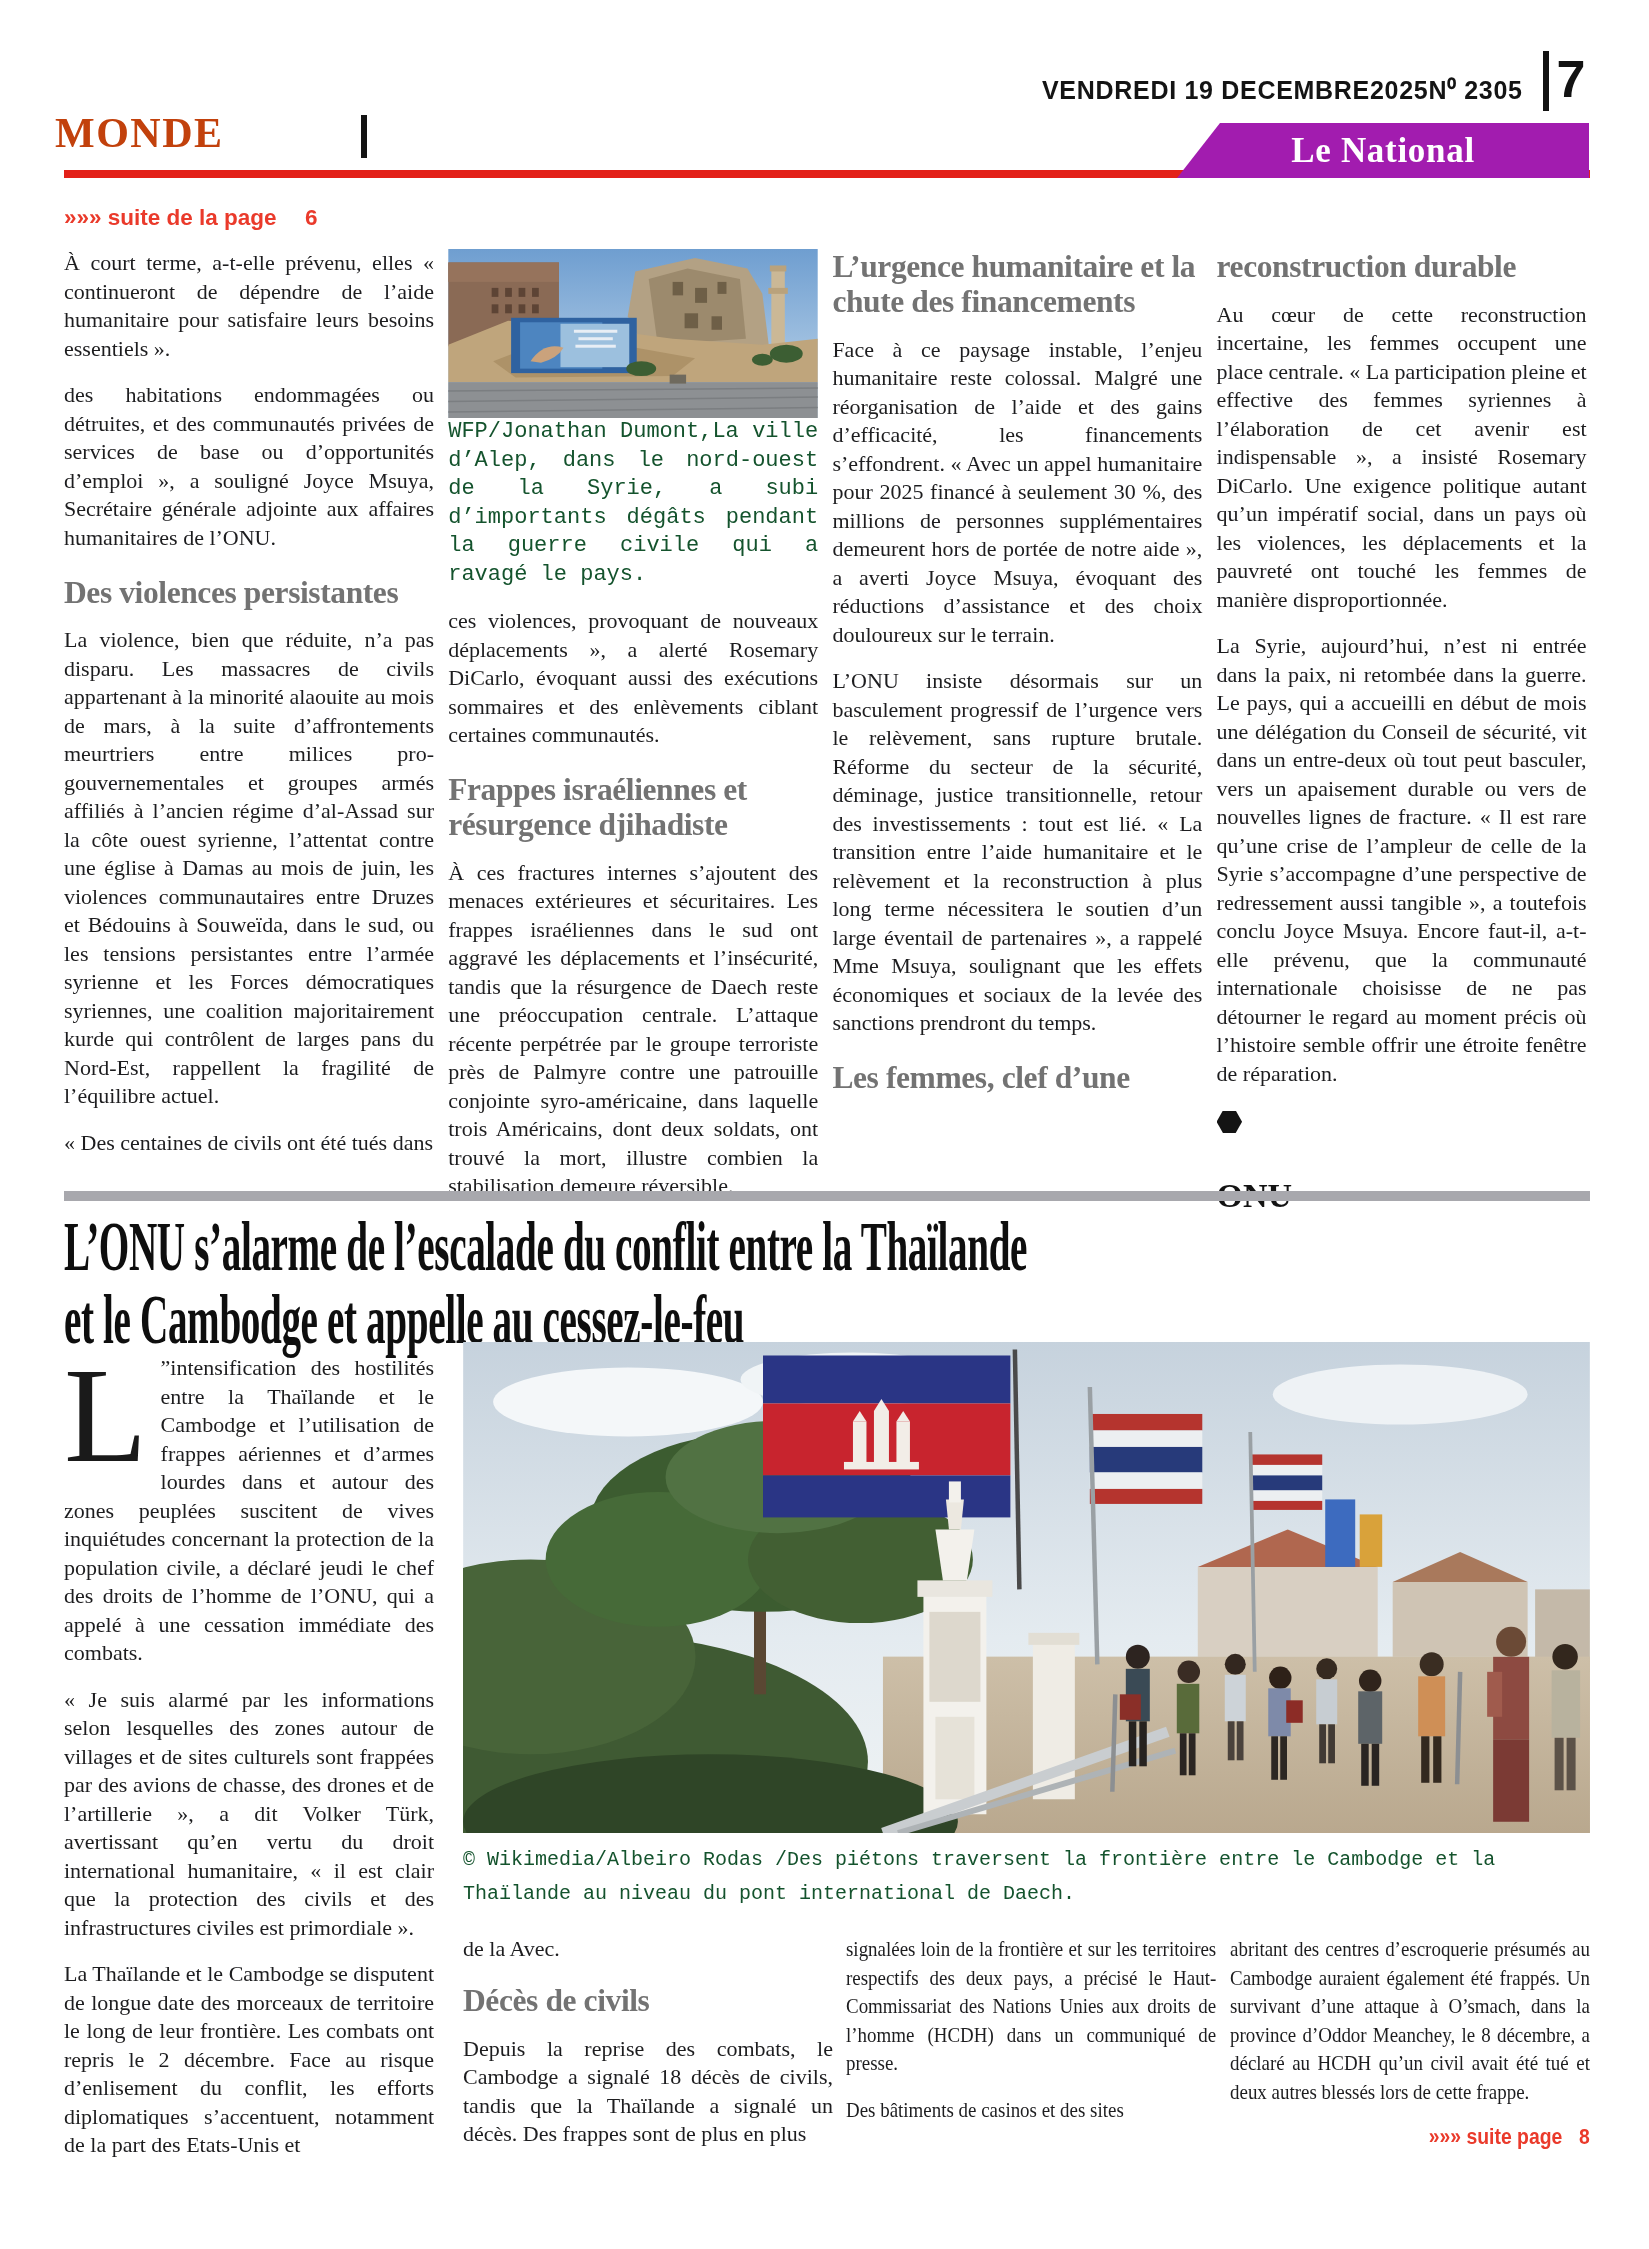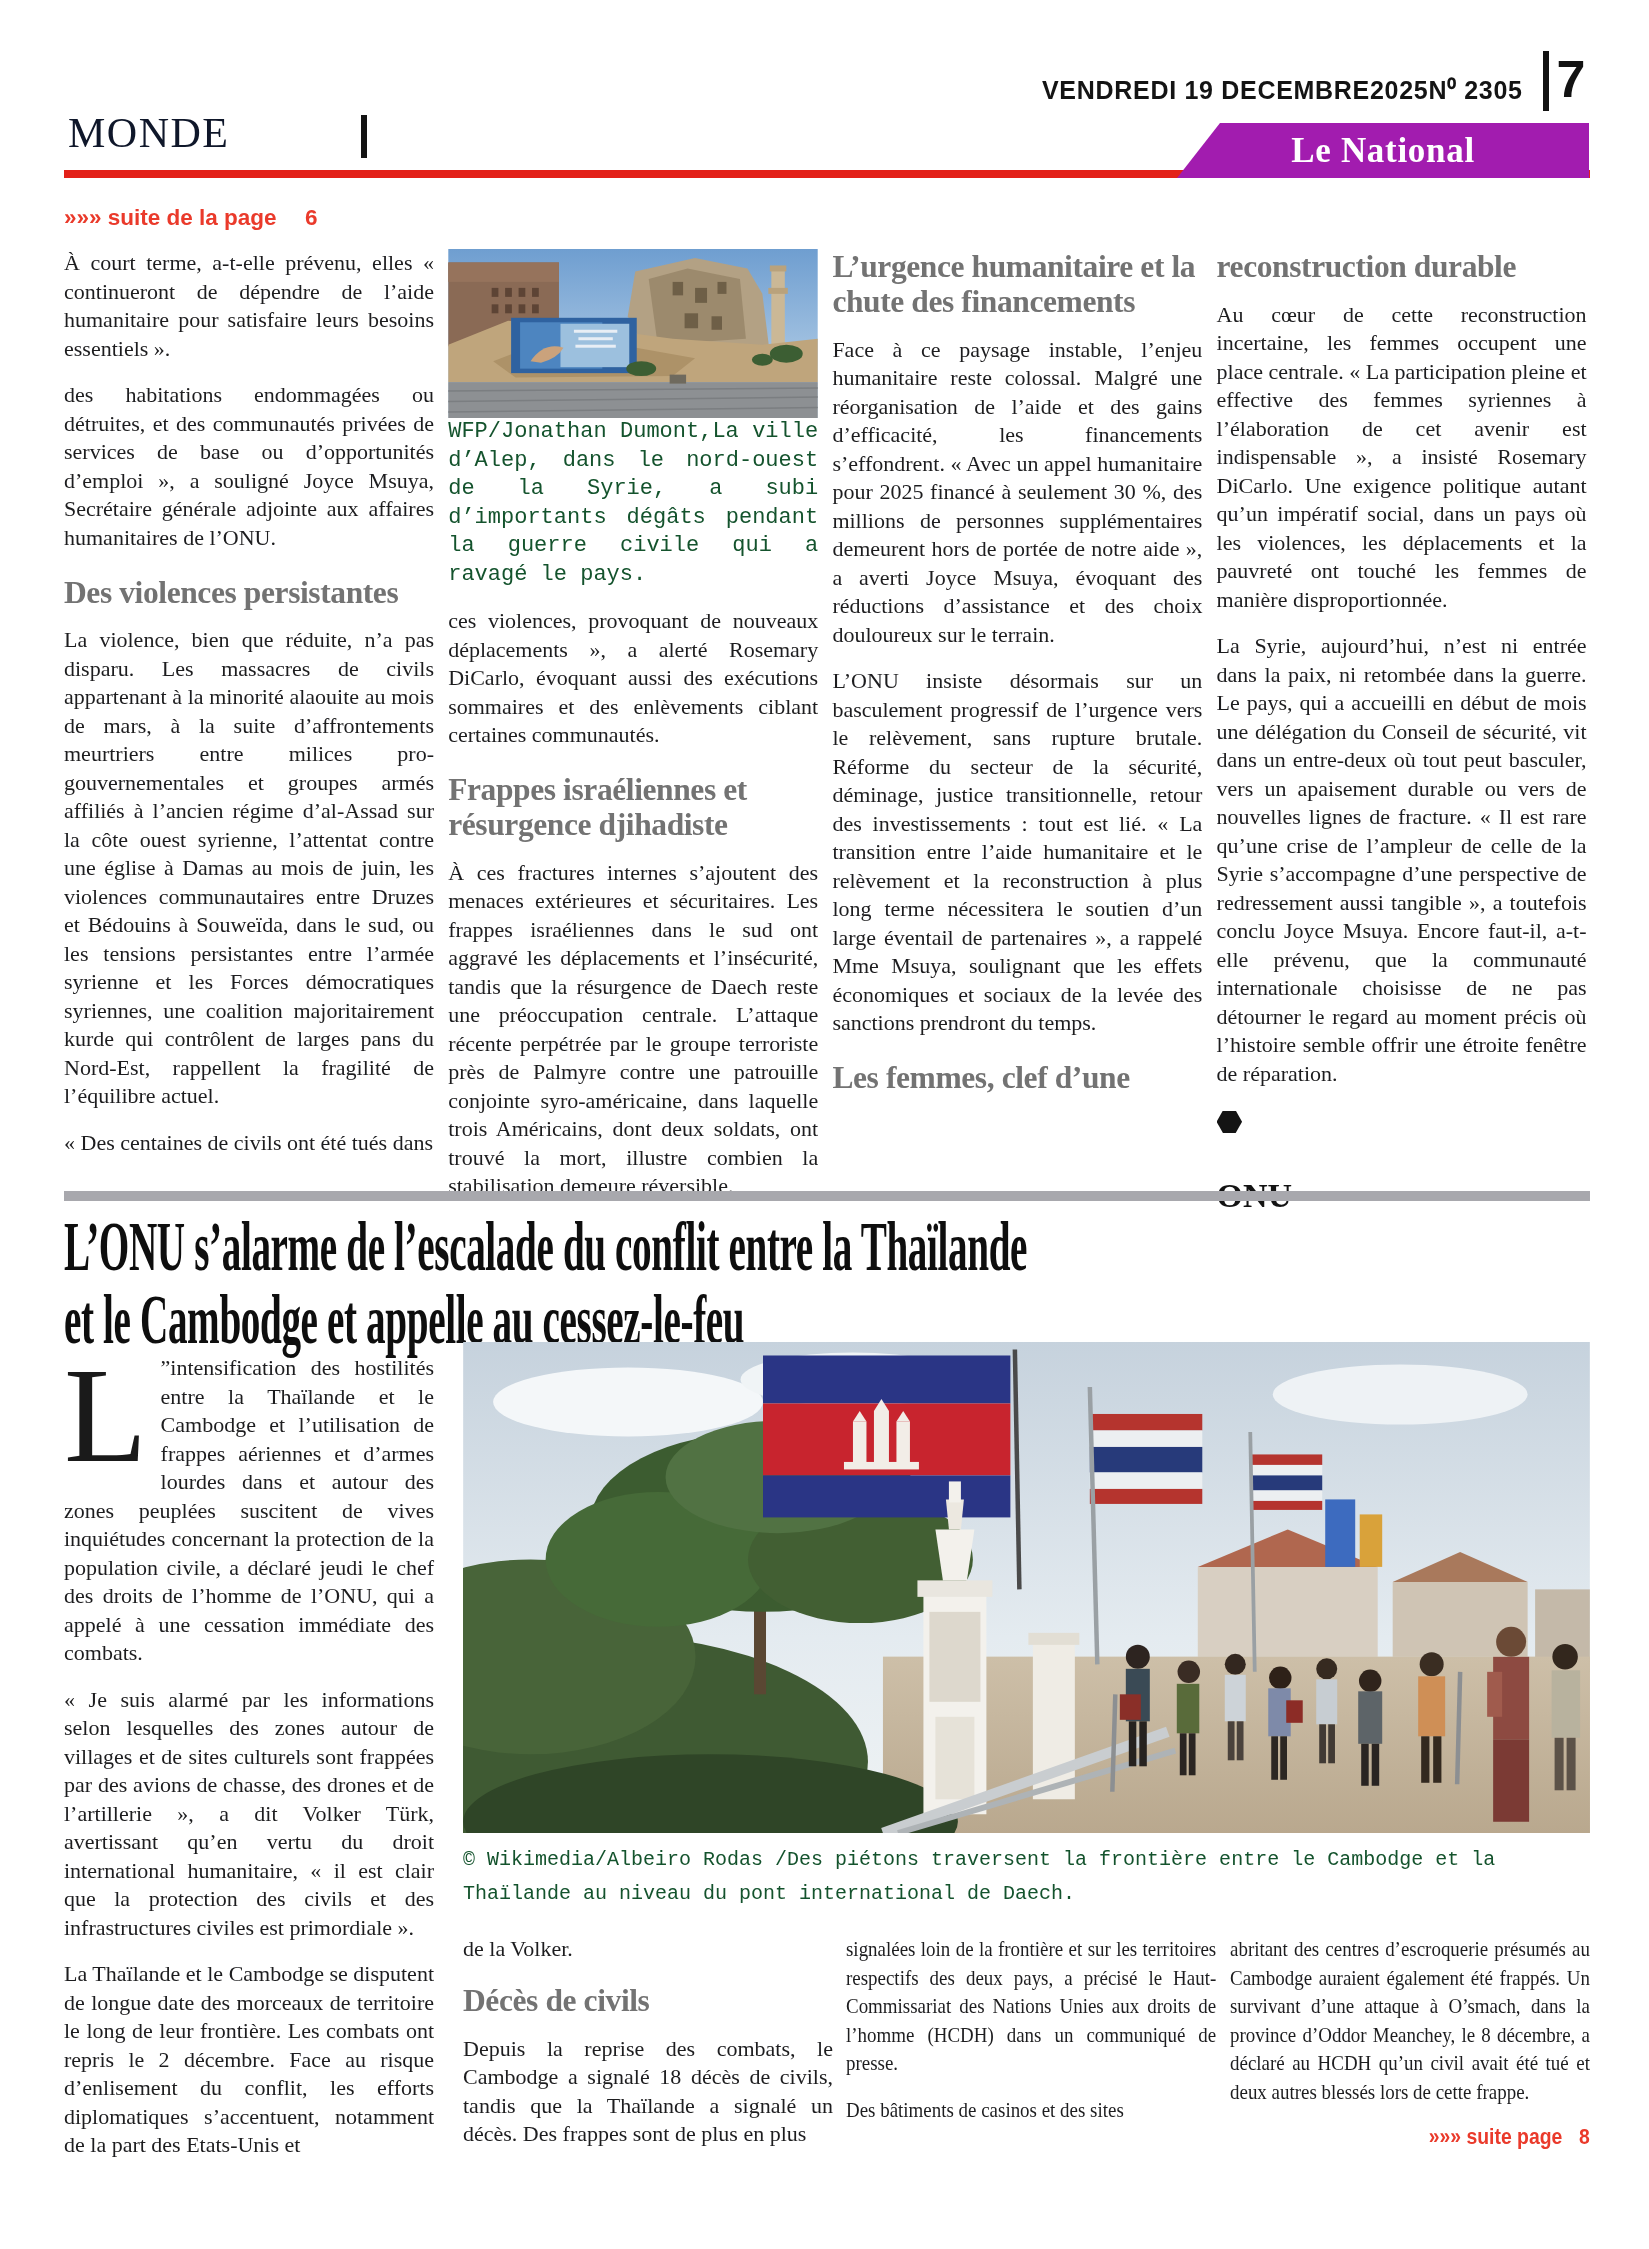--- a/index.html
+++ b/index.html
@@ -5,21 +5,21 @@
   html,body{margin:0;padding:0;background:#ffffff;}
   body{width:1650px;height:2250px;position:relative;font-family:"Liberation Serif",serif;color:#1d1d1f;overflow:hidden;}
   .abs{position:absolute;}
 
   
   .dateline{left:1042px;top:72px;width:487px;display:flex;align-items:baseline;
     font-family:"Liberation Sans",sans-serif;font-weight:700;font-size:25px;letter-spacing:0.7px;color:#141414;}
   .pagenum{left:1543px;top:51px;display:flex;align-items:flex-start;}
   .pagenum .bar{width:6px;height:60px;background:#121212;margin-right:7.5px;}
   .pagenum .num{font-family:"Liberation Sans",sans-serif;font-weight:700;font-size:52px;line-height:57px;color:#121212;}
-  .section-title{left:68px;top:109px;font-weight:400;font-size:42px;letter-spacing:1.5px;color:#0f172a;}
+  .section-title{left:55px;top:109px;font-weight:700;font-size:42px;letter-spacing:1.5px;color:#c2410c;}
   .section-pipe{left:361px;top:115px;width:6px;height:43px;background:#131313;}
   .red-rule{left:64px;top:170px;width:1526px;height:8.2px;}
   .brand-box{left:1177px;top:123px;width:412px;height:55px;color:#fff;display:flex;align-items:center;justify-content:center;
     font-weight:700;font-size:35px;letter-spacing:0.7px;clip-path:polygon(43px 0,100% 0,100% 100%,0 100%);}
   .suite{font-family:"Liberation Sans",sans-serif;font-weight:700;font-size:22.5px;}
   .suite .gap{display:inline-block;width:28.5px;}
   .suite-top{left:64px;top:205px;}
 
   
   .cols{left:64px;top:249px;width:1526px;display:flex;gap:14.2px;}
@@ -319,21 +319,21 @@
       </g>
   </g>
 
   <line x1="870" y1="470" x2="866" y2="600" stroke="#8c8f92" stroke-width="6"></line>
   <line x1="1330" y1="440" x2="1326" y2="590" stroke="#8c8f92" stroke-width="6"></line>
 </svg>
 
 <p class="abs caption b-caption">© Wikimedia/Albeiro Rodas /Des piétons traversent la frontière entre le Cambodge et la Thaïlande au niveau du pont international de Daech.</p>
 
 <div class="abs b-col2 body">
-  <p>de la Volker.</p>
+  <p>de la Avec.</p>
   <h2 class="bh2" style="margin:19.5px 0 16.5px 0;">Décès de civils</h2>
   <p>Depuis la reprise des combats, le Cambodge a signalé 18 décès de civils, tandis que la Thaïlande a signalé un décès. Des frappes sont de plus en plus</p>
 </div>
 
 <div class="abs b-col3 body">
   <p>signalées loin de la frontière et sur les territoires respectifs des deux pays, a précisé le Haut-Commissariat des Nations Unies aux droits de l’homme (HCDH) dans un communiqué de presse.</p>
   <p>Des bâtiments de casinos et des sites</p>
 </div>
 
 <div class="abs b-col4 body">

